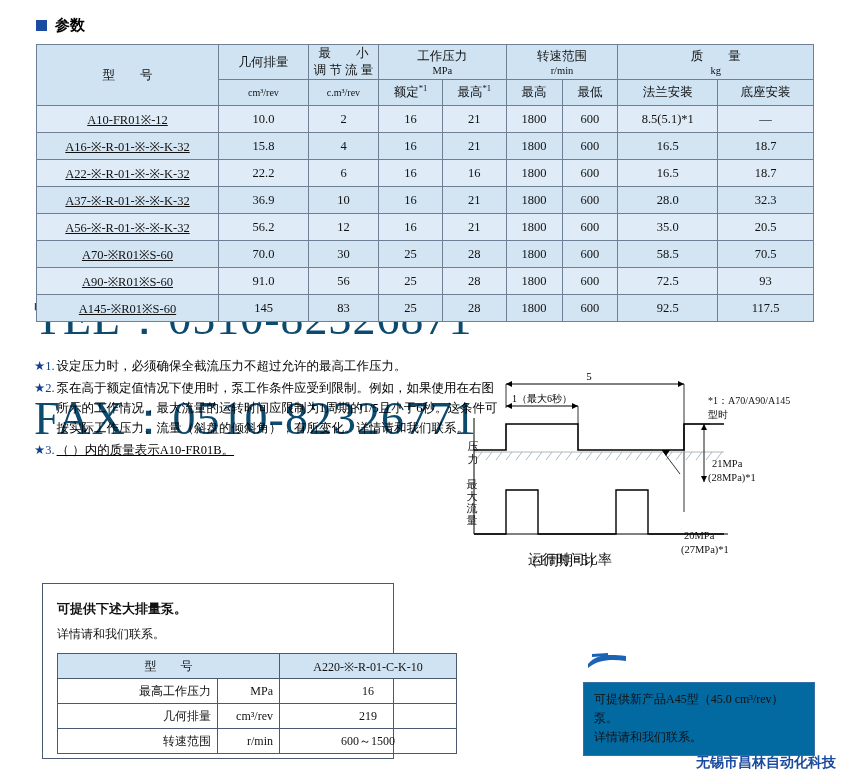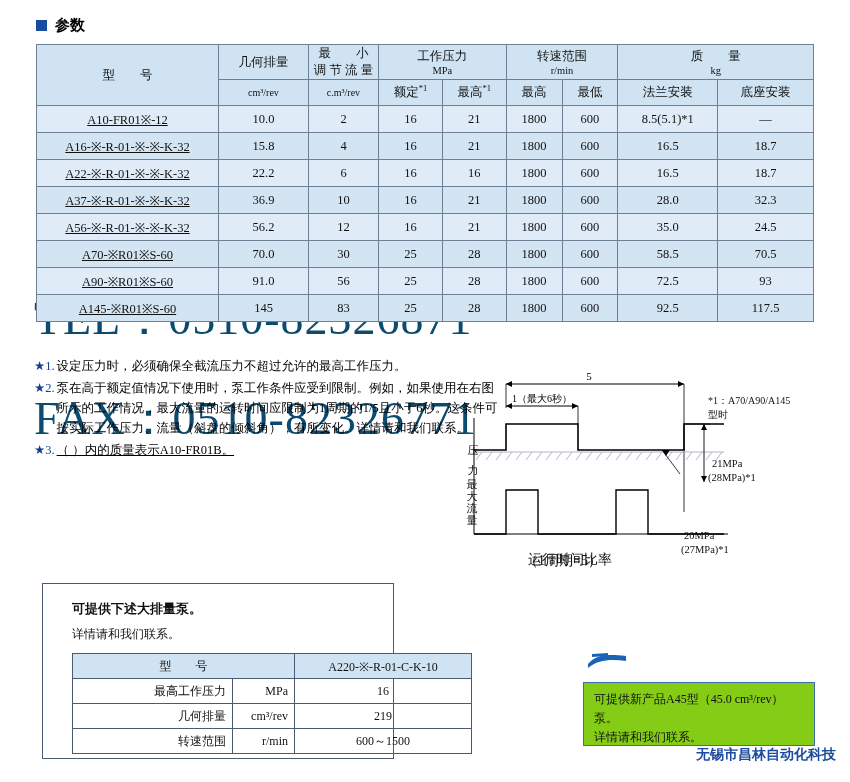--- a/index.html
+++ b/index.html
@@ -80,44 +80,44 @@
     position: absolute; left: 466px; top: 362px; width: 330px; height: 220px;
     font-size: 10.5px;
   }
   .diagram svg { display:block; }
 
   
   .lower-box {
     position: absolute; left: 42px; top: 583px; width: 352px; height: 176px;
     border: 1px solid #4a5a70;
     background: #fff;
-    padding: 14px 16px 0 27px;
+    padding: 14px 16px 0 12px;
   }
   .lb-title { font-size: 13px; font-weight: bold; margin: 2px 0 8px 2px; }
   .lb-sub { font-size: 12px; margin: 0 0 10px 2px; }
   .lb-table { width: 400px; border-collapse: collapse; font-size: 12px; margin-left: 2px;}
   .lb-table td, .lb-table th { border: 1px solid #4a5a70; height: 25px; padding: 0 6px; }
   .lb-table thead th { background: #cfe3f2; font-weight: normal; text-align:center; }
   .lb-lab { width: 160px; text-align: right; }
   .lb-unit { width: 62px; text-align: right; }
   .lb-val { text-align: center; }
 
   
   .newprod {
-    position: absolute; left: 583px; top: 682px; width: 232px; height: 64px;
-    border: 1px solid #3b6ea5; background: #84cc16;
+    position: absolute; left: 583px; top: 682px; width: 232px; height: 74px;
+    border: 1px solid #3b6ea5; background: #0369a1;
     font-size: 12px; line-height: 19px; padding: 7px 10px;
   }
   .np-logo {
     position: absolute; left: 586px; top: 650px; width: 42px; height: 22px;
   }
 
   
   .company {
-    position: absolute; right: 14px; bottom: 18px;
+    position: absolute; right: 14px; bottom: 10px;
     font-size: 14px; font-weight: bold; color: #1b4b9e;
     font-family: "Liberation Sans", sans-serif;
     margin-left: 43px;
   }
 </style>
 </head>
 <body>
 
 <div class="section-title">
   <span class="sq"></span>
@@ -216,21 +216,21 @@
     </tr>
     <tr>
       <td class="modelcell">A56-※-R-01-※-※-K-32</td>
       <td>56.2</td>
       <td>12</td>
       <td>16</td>
       <td>21</td>
       <td>1800</td>
       <td>600</td>
       <td>35.0</td>
-      <td>24.5</td>
+      <td>20.5</td>
     </tr>
     <tr>
       <td class="modelcell">A70-※R01※S-60</td>
       <td>70.0</td>
       <td>30</td>
       <td>25</td>
       <td>28</td>
       <td>1800</td>
       <td>600</td>
       <td>58.5</td>
@@ -331,21 +331,21 @@
     <line x1="238" y1="62" x2="238" y2="120" stroke="#000" stroke-width="0.9"></line>
     <polygon points="238,62 235,68 241,68" fill="#000"></polygon>
     <polygon points="238,120 235,114 241,114" fill="#000"></polygon>
     <line x1="218" y1="62" x2="244" y2="62" stroke="#000" stroke-width="0.6"></line>
 
     <line x1="196" y1="88" x2="214" y2="112" stroke="#000" stroke-width="0.8"></line>
     <polygon points="196,88 200,94 204,88" fill="#000"></polygon>
   </svg>
 
   <div style="position:absolute; left:242px; top:32px; font-size:10px;">*1：A70/A90/A145型时</div>
-  <div style="position:absolute; left:0px; top:78px; width:14px; font-size:11px; line-height:20px; text-align:center;">压力</div>
+  <div style="position:absolute; left:0px; top:78px; width:14px; font-size:11px; line-height:13px; text-align:center;">压力</div>
   <div style="position:absolute; left:-2px; top:116px; width:16px; font-size:11px; line-height:12px; text-align:center;">
     <span>最 大 流 量</span>
   </div>
   <div style="position:absolute; left:246px; top:96px; font-size:10.5px;">21MPa</div>
   <div style="position:absolute; left:242px; top:110px; font-size:10.5px;">(28MPa)*1</div>
   <div style="position:absolute; left:218px; top:168px; font-size:10.5px;">20MPa</div>
   <div style="position:absolute; left:215px; top:182px; font-size:10.5px;">(27MPa)*1</div>
   <div style="position:absolute; left:62px; top:189px; font-size:14px;">运行时间比率</div>
   <div style="position:absolute; left:58px; top:190px; font-size:14px;">（1周期=5）</div>
 </div>

